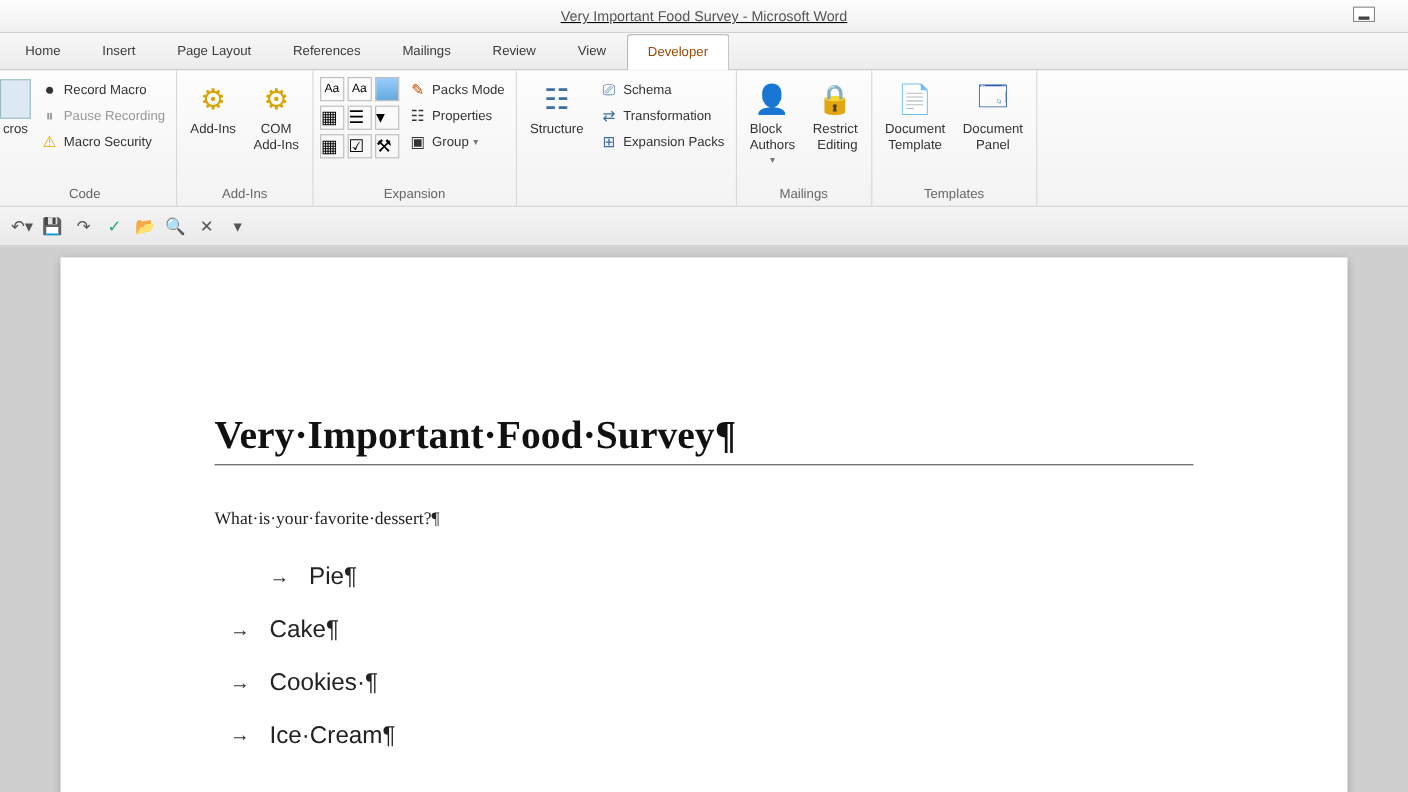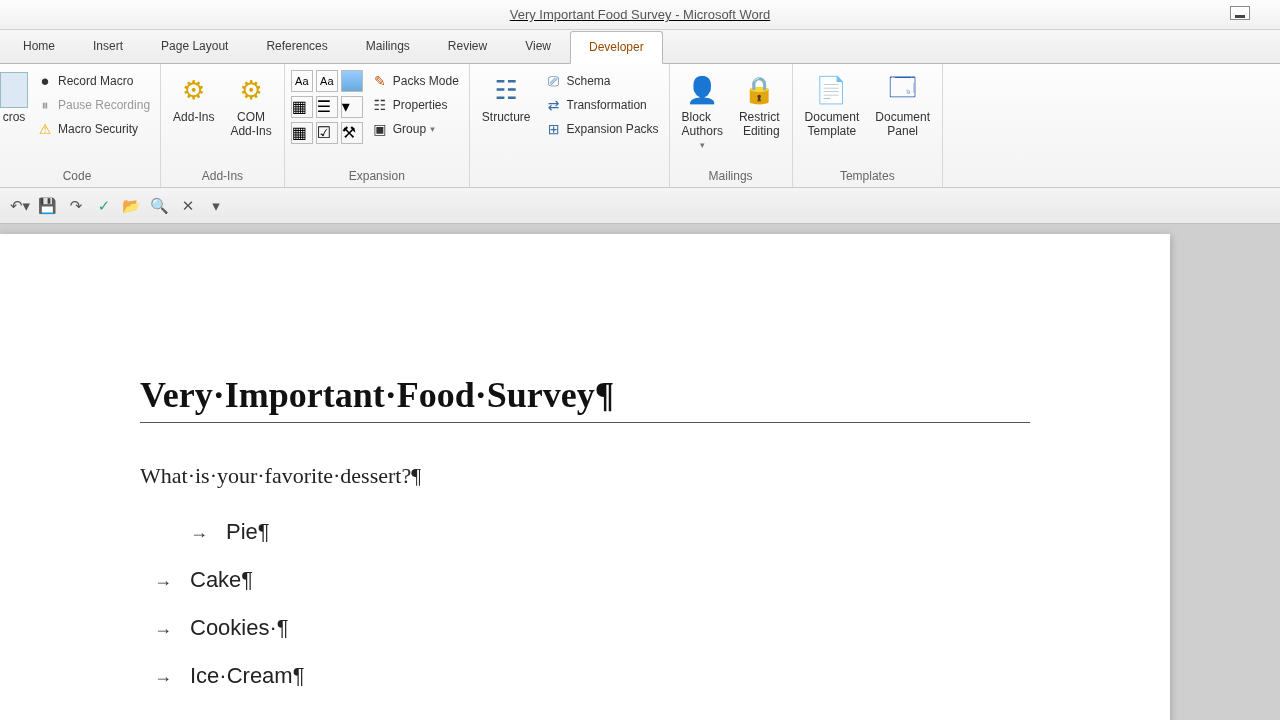--- a/index.html
+++ b/index.html
@@ -16,24 +16,24 @@
 .group { border-right: 1px solid #d8d8d8; display: flex; flex-direction: column; align-items: center; padding: 2px 6px 0; }
 .group-body { flex: 1; display: flex; align-items: flex-start; gap: 4px; padding-top: 4px;}
 .group-label { font-size: 12px; color: #666; padding: 2px 0 4px; text-align: center; width: 100%; }
 .vbtn { display: flex; flex-direction: column; align-items: center; padding: 2px 6px; font-size: 12px; color: #333; cursor: pointer; gap: 2px;}
 .vbtn .icon { width: 36px; height: 36px; display: flex; align-items: center; justify-content: center; font-size: 26px; }
 .smallrow { display: flex; align-items: center; gap: 4px; font-size: 12px; color: #333; padding: 2px 4px; cursor: pointer; white-space: nowrap;}
 .smallrow .sicon { width: 18px; height: 18px; display:flex;align-items:center;justify-content:center; font-size:14px;}
 .col { display: flex; flex-direction: column; gap: 2px; }
 .qat { background: linear-gradient(#f4f4f4,#e9e9e9); height: 36px; border-bottom: 1px solid #c0c0c0; display: flex; align-items: center; gap: 8px; padding: 0 10px; }
 .qat .qbtn { width: 20px; height: 20px; display:flex;align-items:center;justify-content:center; color:#555; font-size:15px; cursor:pointer;}
-.docarea { background: #cfcfcf; height: 496px; display: flex; padding-top: 10px; overflow:hidden;}
+.docarea { background: #cfcfcf; height: 496px; display: flex; justify-content: center; padding-top: 10px; overflow:hidden;}
 .page { background: #fff; width: 1170px; min-height: 1400px; box-shadow: 0 2px 8px rgba(0,0,0,0.25); padding: 140px 140px 40px; position: relative;}
 .doc-title { font-family: Georgia, "Times New Roman", serif; font-size: 36px; font-weight: bold; color: #111; border-bottom: 1px solid #555; padding-bottom: 6px; margin-bottom: 40px;}
-.doc-question { font-family: Georgia, serif; font-size: 22px; color: #222; margin-bottom: 30px;}
+.doc-question { font-family: Georgia, serif; font-size: 16px; color: #222; margin-bottom: 30px;}
 .opt-row { display: flex; align-items: center; gap: 18px; font-family: Georgia, serif; font-size: 22px; color: #222; margin-bottom: 22px; padding-left: 14px;}
 .opt-row .arrow { font-size: 18px; color: #333; }
 .dropdown-caret::after { content: " ▾"; font-size: 9px; color: #777; }
 </style>
 </head>
 <body>
 
 <div class="window">
   <div class="titlebar">
     <span class="title">Very Important Food Survey  -  Microsoft Word</span>

